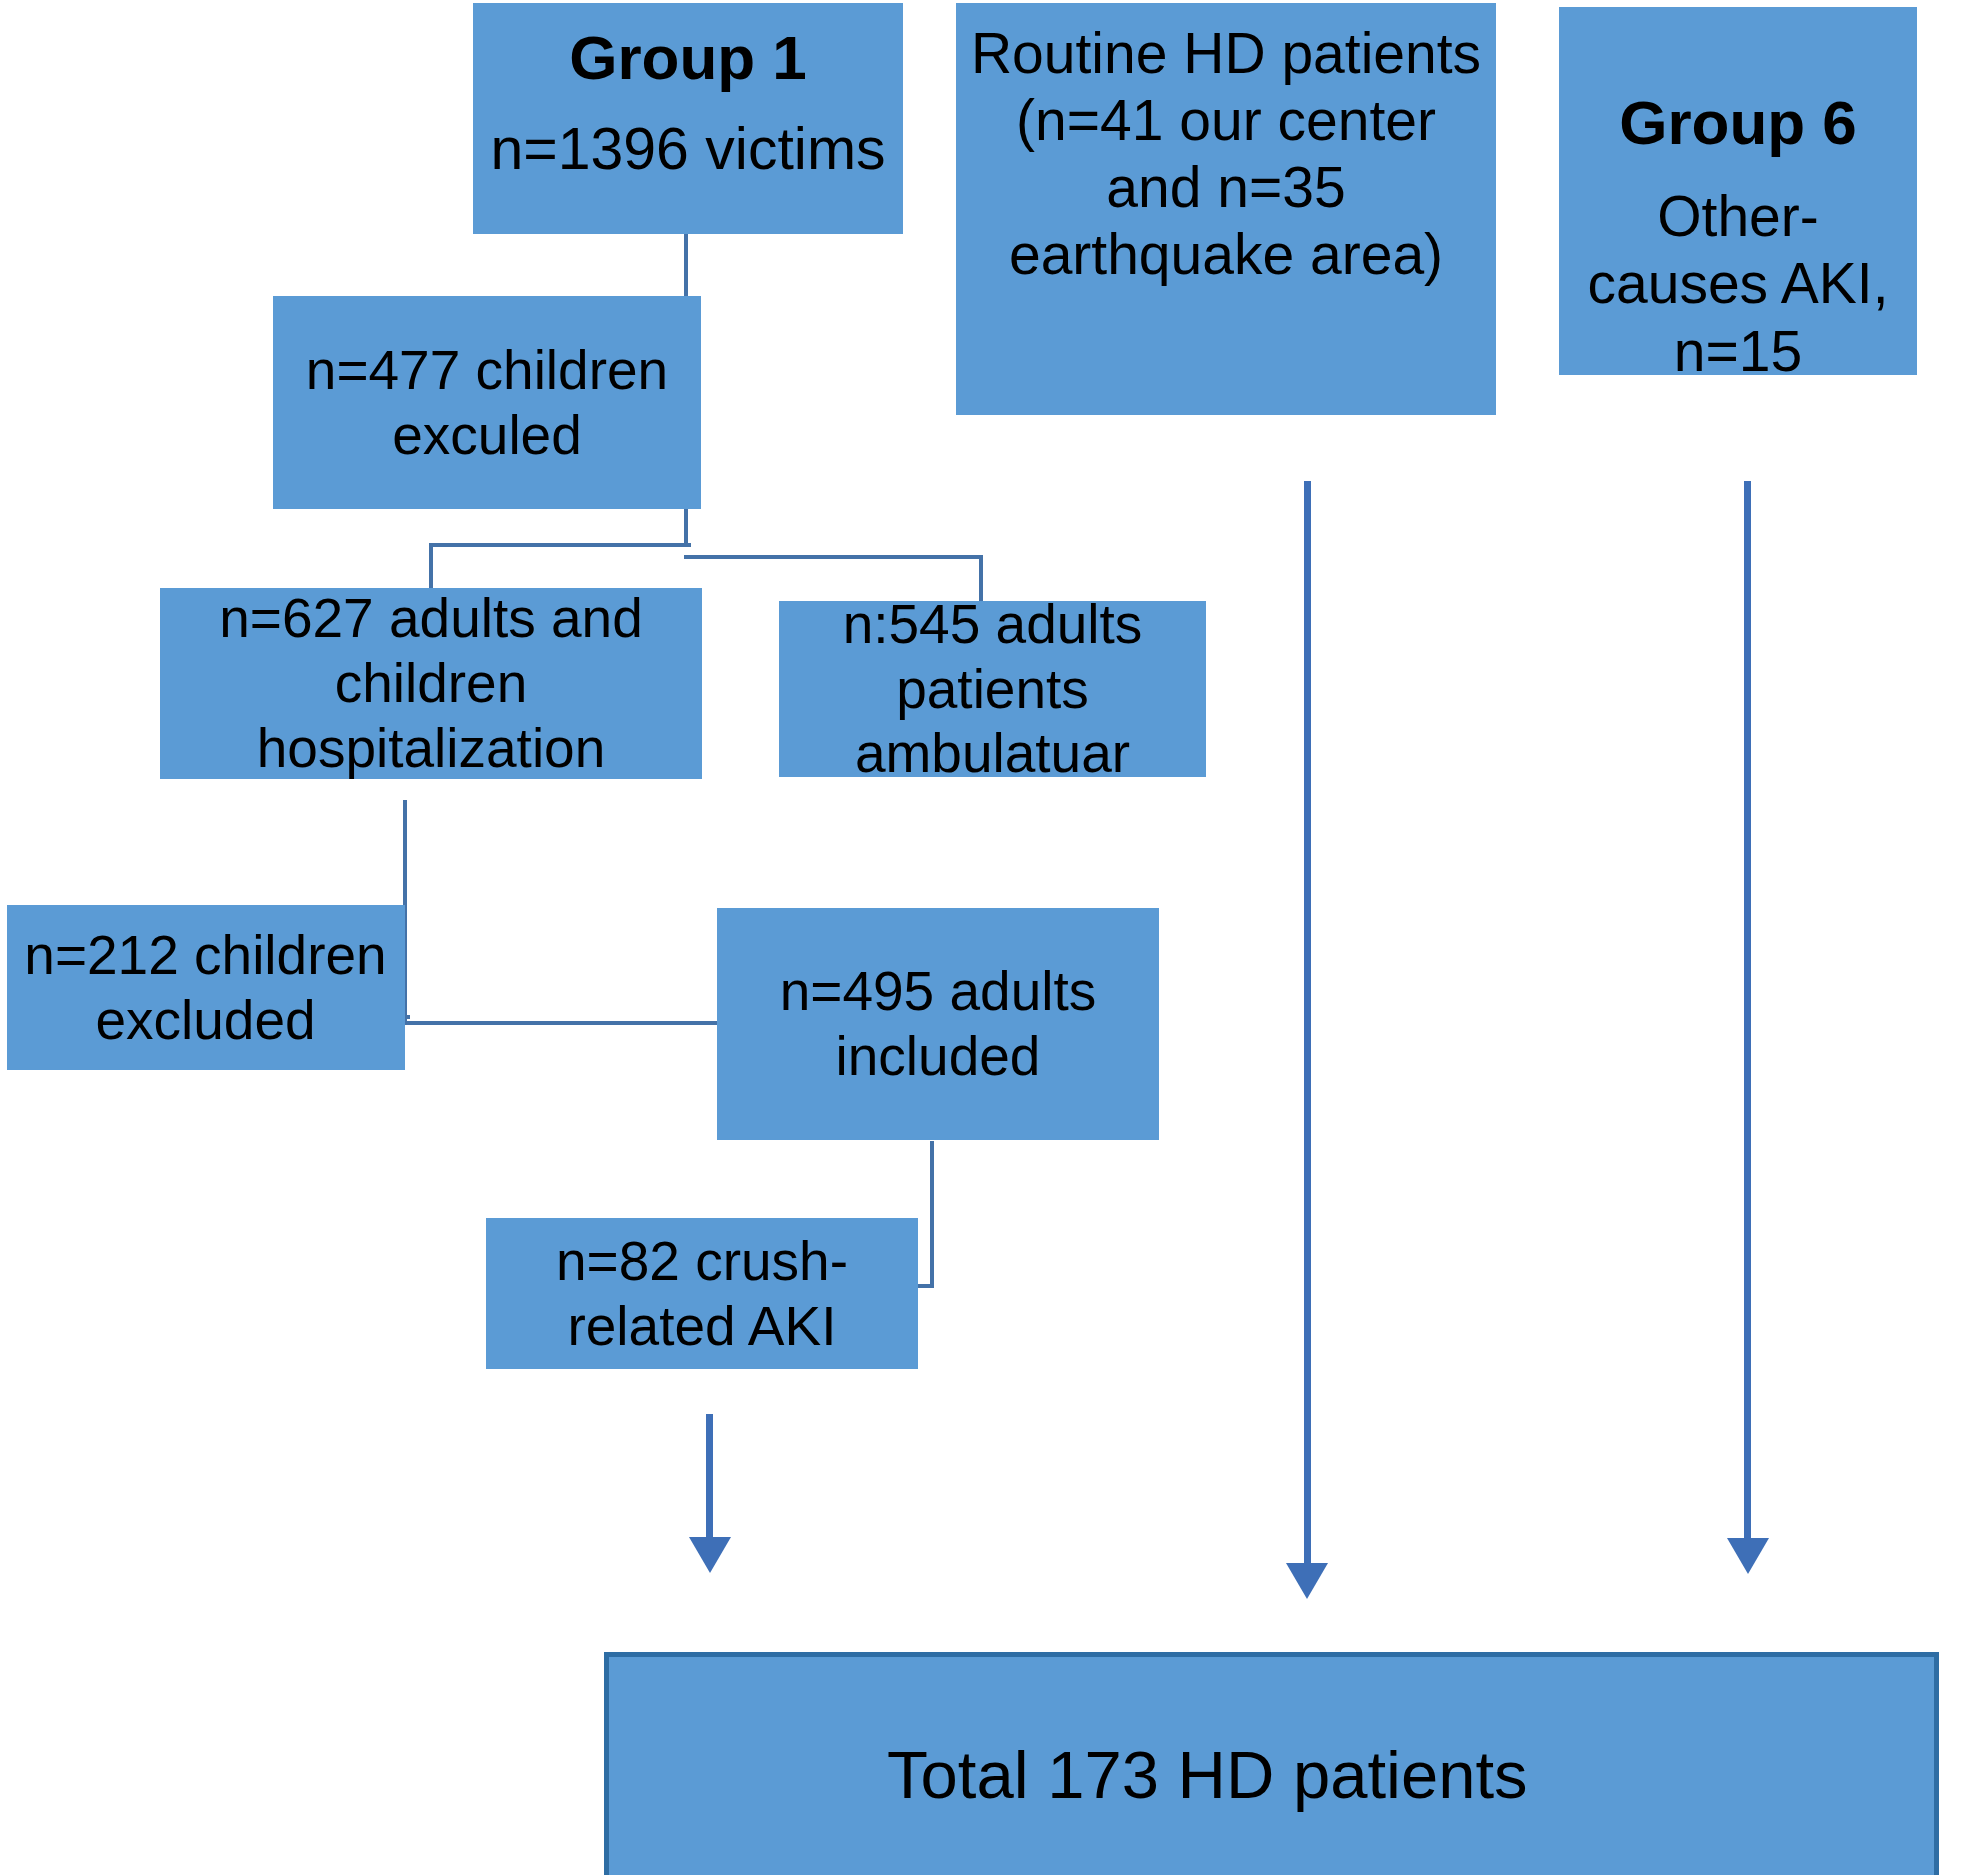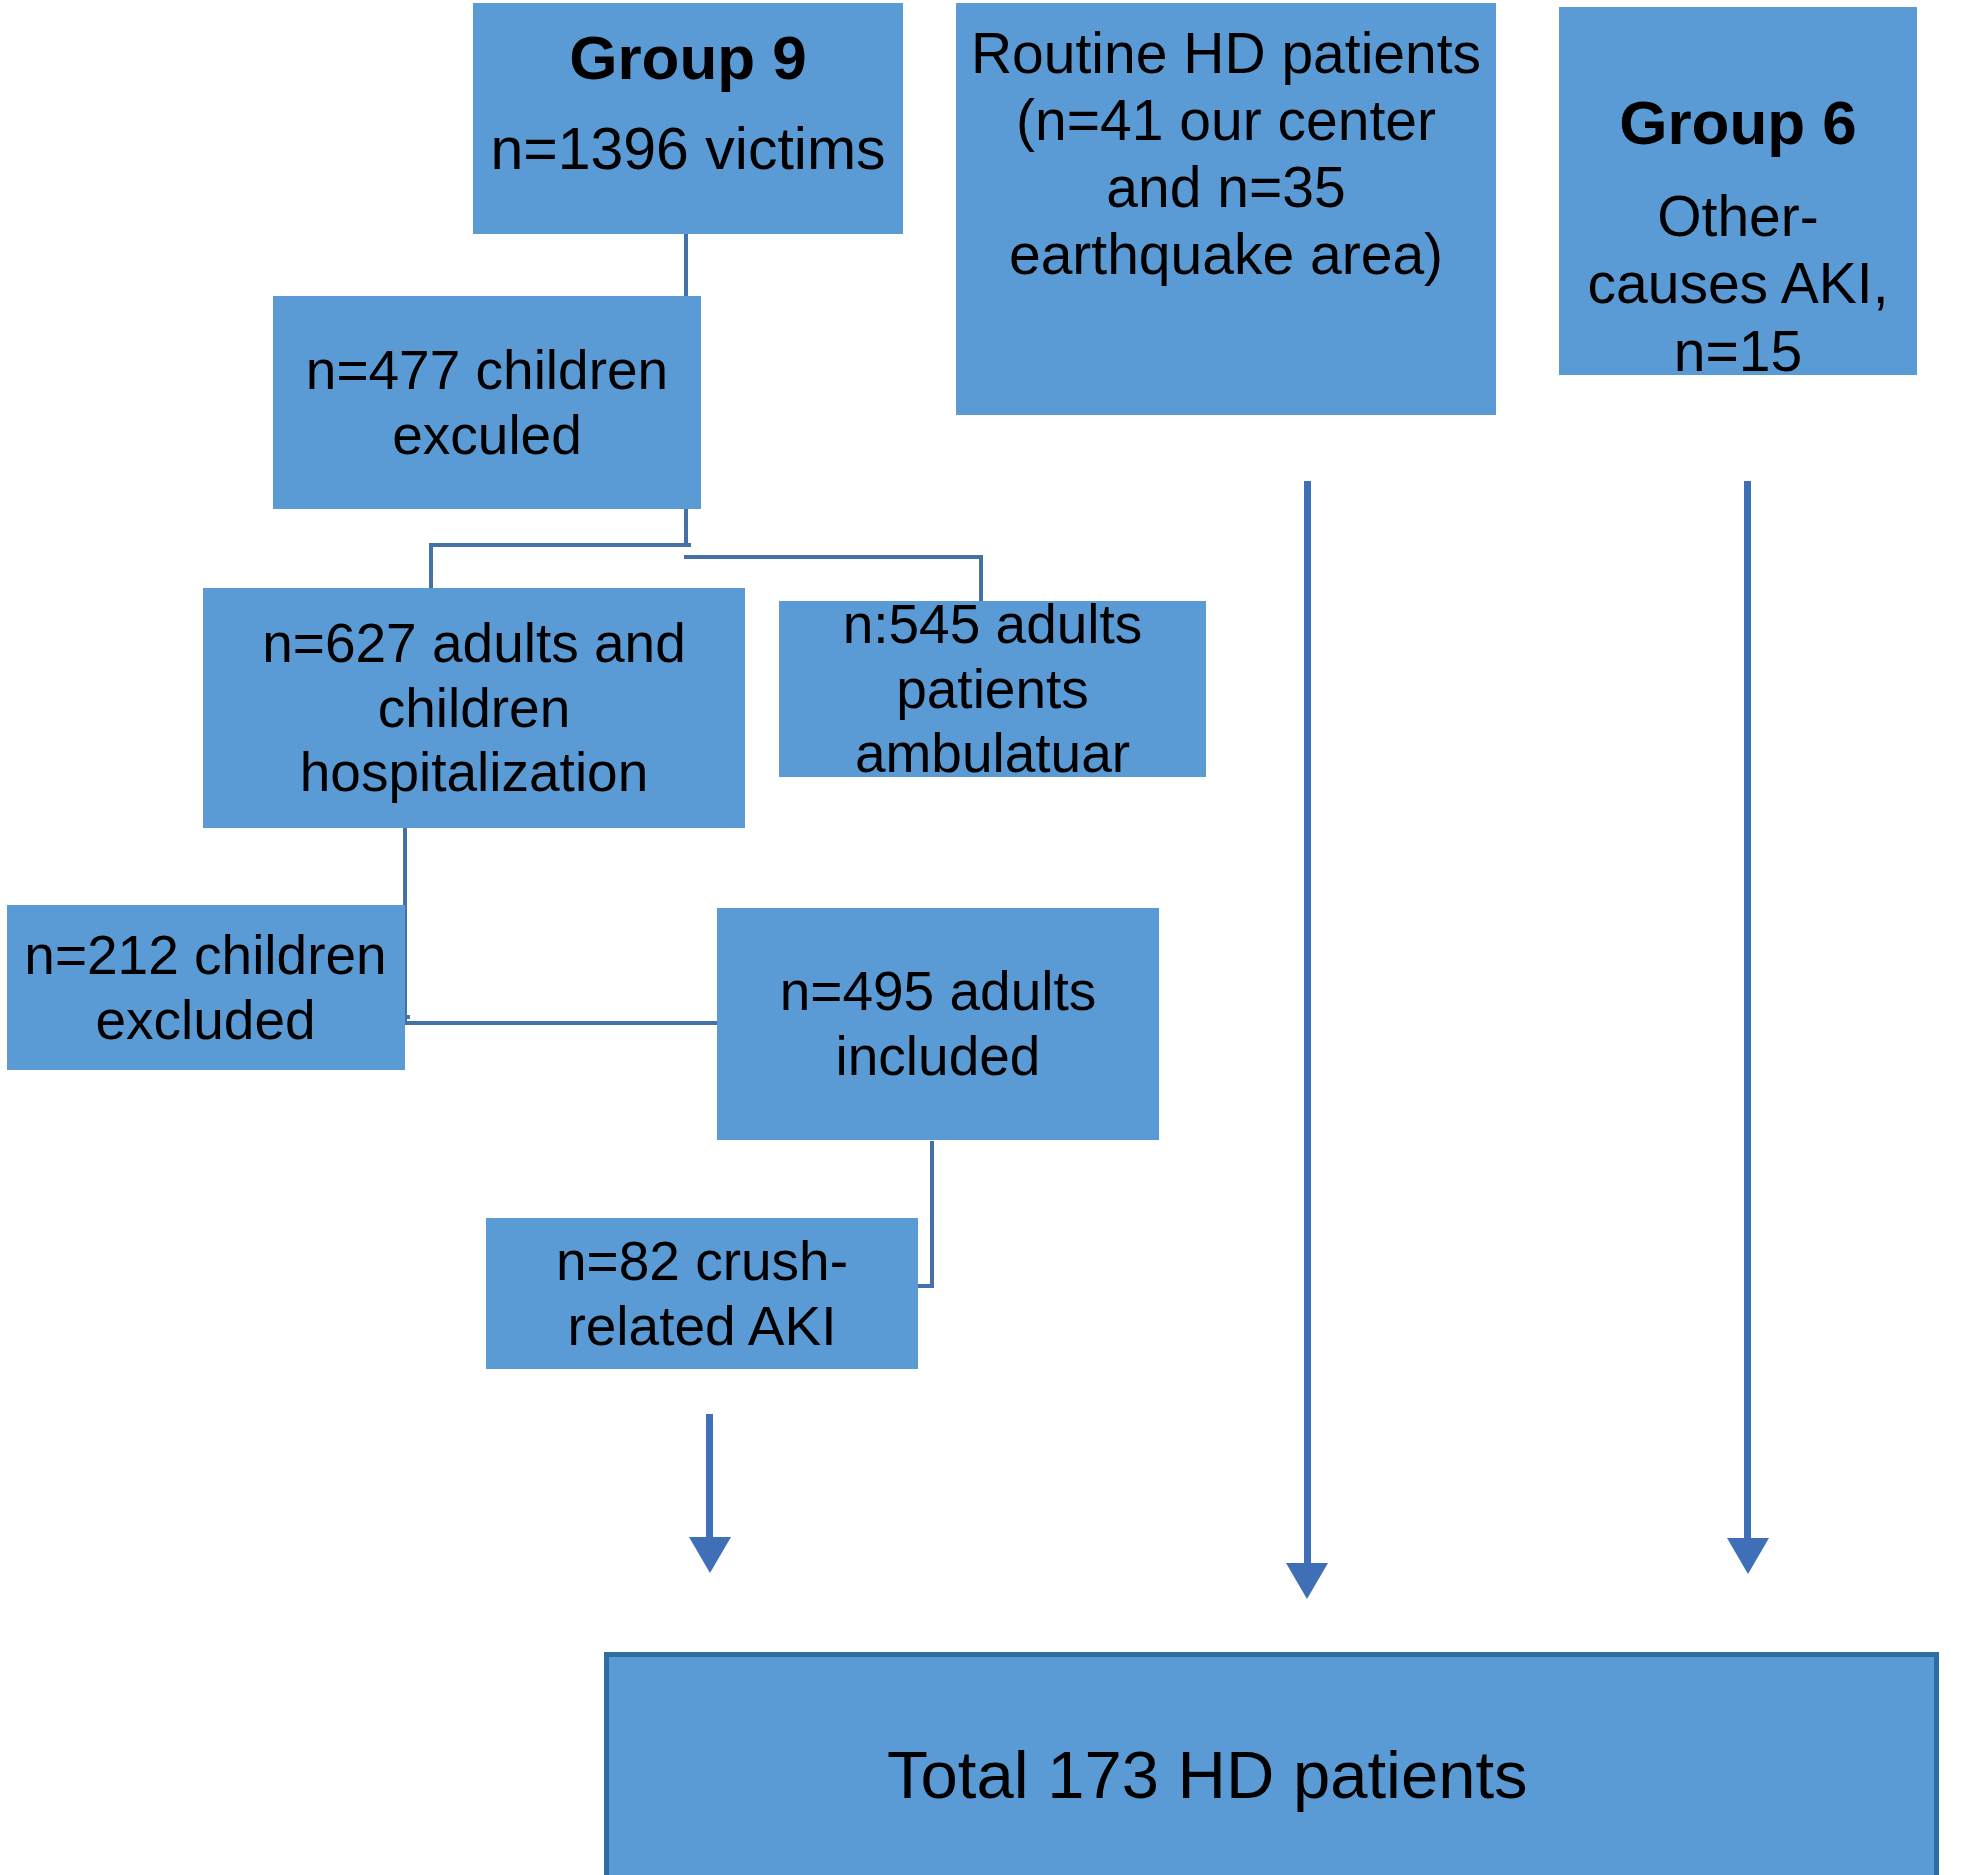--- a/index.html
+++ b/index.html
@@ -62,23 +62,22 @@
     padding-top: 79px;
   }
   #node-group3 .title { font-size: 62px; margin-bottom: 24.5px; }
   #node-group3 .body  { font-size: 57px; }
 
   #node-excl477 {
     left: 273px; top: 296px; width: 428px; height: 213px;
     font-size: 55px;
   }
   #node-hosp627 {
-    left: 160px; top: 588px; width: 542px; height: 240px;
-    font-size: 55px;
-    margin-left: 43px;
+    left: 160px; top: 588px; width: 542px; height: 191px;
+    font-size: 55px;
   }
   #node-amb545 {
     left: 779px; top: 601px; width: 427px; height: 176px;
     font-size: 55px;
   }
   #node-excl212 {
     left: 6.5px; top: 905px; width: 398px; height: 165px;
     font-size: 55px;
     justify-content: center;
   }
@@ -147,21 +146,21 @@
   <div class="arrow-shaft" style="left:706px; top:1414px; height:131px;"></div>
   <div class="arrow-head" style="left:689px; top:1537px;"></div>
 
   <div class="arrow-shaft" style="left:1304px; top:481px; height:1090px;"></div>
   <div class="arrow-head" style="left:1286px; top:1563px;"></div>
 
   <div class="arrow-shaft" style="left:1744px; top:481px; height:1065px;"></div>
   <div class="arrow-head" style="left:1727px; top:1538px;"></div>
 
   <div class="node" id="node-group1">
-    <div class="title">Group 9</div>
+    <div class="title">Group 1</div>
     <div class="body">n=1396 victims</div>
   </div>
 
   <div class="node" id="node-group2">
     <div class="body">Routine HD patients (n=41 our center and n=35 earthquake area)</div>
   </div>
 
   <div class="node" id="node-group3">
     <div class="title">Group 6</div>
     <div class="body">Other-causes AKI, n=15</div>

